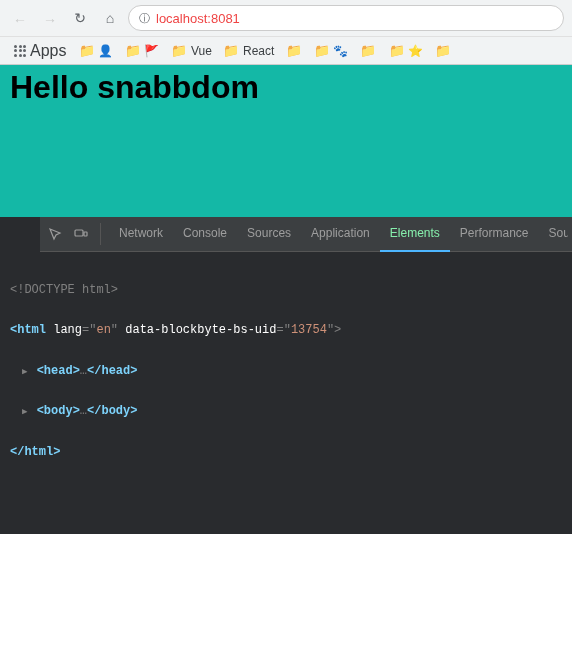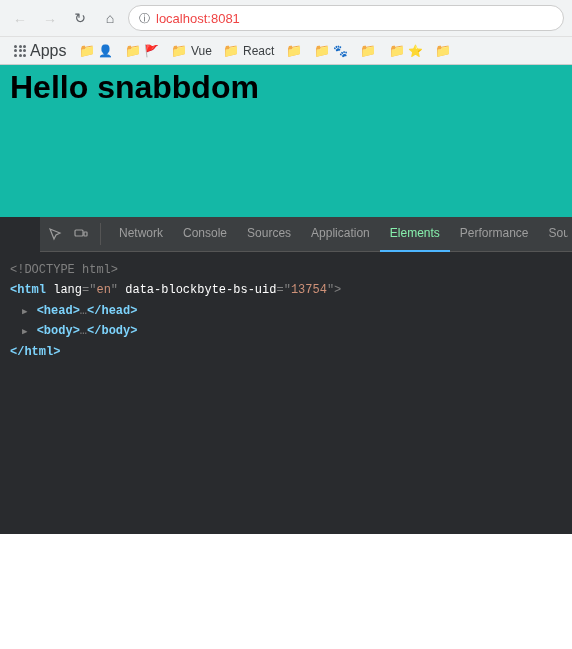--- a/index.html
+++ b/index.html
@@ -171,20 +171,21 @@
       padding: 8px 10px;
       font-family: 'Courier New', monospace;
       font-size: 12px;
       overflow-y: auto;
     }
 
     .html-line {
       color: #808080;
       line-height: 1.7;
       cursor: default;
+      margin-top: 20px;
     }
 
     .html-tag {
       color: #7dd3fc;
       font-weight: bold;
     }
 
     .html-attr-name {
       color: #ffffff;
     }

